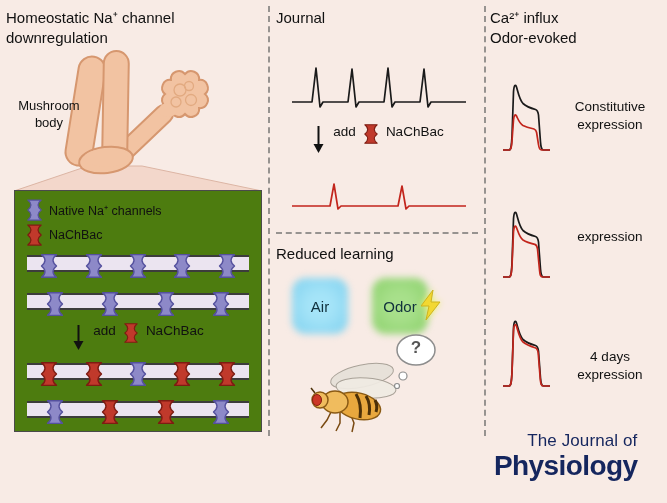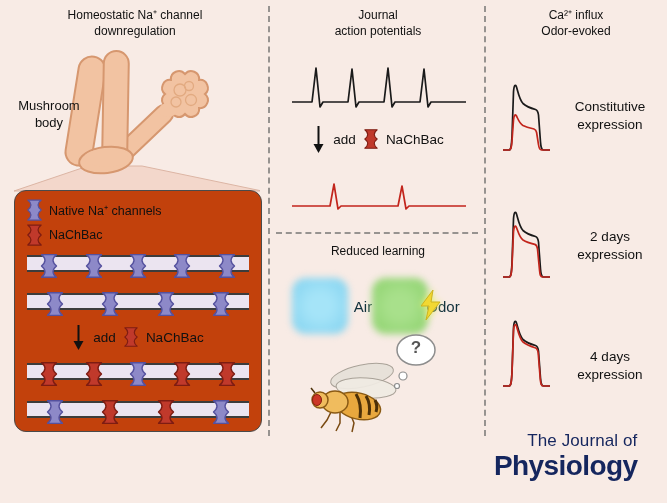--- a/index.html
+++ b/index.html
@@ -6,22 +6,21 @@
   #figure{
     position:relative;
     width:667px;height:503px;
     background:#f8ebe5;
     font-family:"Liberation Sans", sans-serif;
     color:#111;
     overflow:hidden;
   }
   .panel-title{
     position:absolute;
-    text-align:center;
-    font-size:12px;
+    font-size:15px;
     line-height:1.32;
     color:#111;
     font-weight:500;
   }
   .divider-v{
     position:absolute;
     top:6px;height:430px;width:0;
     border-left:2px dashed #979390;
   }
   .divider-h{
@@ -29,49 +28,49 @@
     height:0;
     border-top:2px dashed #979390;
   }
   
   .mushroom-label{
     position:absolute;left:12px;top:98px;width:74px;
     font-size:13px;text-align:center;line-height:1.3;
   }
   .zoom-box{
     position:absolute;left:14px;top:190px;width:246px;height:240px;
-    background:#c2410c;border:1.5px solid #4a4a4a;border-radius:12px;
+    background:#4d7c0f;border:1.5px solid #4a4a4a;border-radius:0;
   }
   .legend-row{
     position:absolute;left:12px;display:flex;align-items:center;gap:7px;
     font-size:12.5px;
   }
   .membrane{
     position:absolute;left:12px;width:222px;height:13px;
     background:#ebe4f0;
     border-top:2.5px solid #3c3c3c;border-bottom:2.5px solid #3c3c3c;
   }
   .channel{
     position:absolute;top:-4.5px;width:17px;height:26px;
     transform:translateX(-50%);
   }
   .add-row{
-    position:absolute;display:flex;align-items:center;gap:8px;
+    position:absolute;display:flex;align-items:flex-start;gap:8px;
     font-size:13.5px;
   }
   .channel-icon{display:inline-flex;align-items:center;}
   
   .fuzzy{
     position:absolute;width:56px;height:56px;border-radius:14px;
     filter:blur(3.5px);
   }
   .fuzzy-label{
     position:absolute;width:56px;height:56px;
     display:flex;align-items:center;justify-content:center;
-    font-size:15px;color:#10303c;font-weight:500;margin-left:43px;
+    font-size:15px;color:#10303c;font-weight:500;
   }
   .lightning{position:absolute;filter:drop-shadow(0 0 3px #e8f06e);}
   
   .trace-label{
     position:absolute;width:96px;
     font-size:13.5px;line-height:1.3;text-align:center;
   }
   .logo{
     position:absolute;left:494px;top:431px;color:#15265e;
   }
@@ -250,21 +249,20 @@
               <path d="M1,1 H17 C12,5 12,9 17,13 C12,17 12,21 17,25 H1 C6,21 6,17 1,13 C6,9 6,5 1,1 Z" fill="#8d89c8" stroke="#55519e" stroke-width="1.5" stroke-linejoin="round"></path>
             </svg>
           </div>
         </div>
     </div>
   </div>
 
   <div>
     <div class="panel-title" style="left:276px;top:8px;width:204px;">
       <div>Journal</div>
-      <div>action potentials</div>
     </div>
 
     <svg class="abs" style="left:290px;top:62px;" width="178" height="55" viewBox="0 0 178 55">
       <path d="M2,40 H22 L26,6 L30,45 L33,40 H58 L62,7 L66,45 L69,40 H94 L98,6 L102,45 L105,40 H130 L134,7 L138,45 L141,40 H176" fill="none" stroke="#1a1a1a" stroke-width="1.7" stroke-linejoin="round"></path>
     </svg>
 
     <div class="add-row" style="left:276px;top:124px;width:204px;justify-content:center;">
       <svg width="13" height="30" viewBox="0 0 13 30">
         <line x1="6.5" y1="2" x2="6.5" y2="22" stroke="#111" stroke-width="2"></line>
         <polygon points="6.5,29 1.5,20 11.5,20" fill="#111"></polygon>
@@ -341,21 +339,20 @@
     <div class="trace-label" style="left:562px;top:98px;">
       <div>Constitutive</div>
       <div>expression</div>
     </div>
 
     <svg class="abs" style="left:500px;top:203px;" width="62" height="78" viewBox="0 0 62 78">
       <path d="M3,74 H9 C11,74 11.5,70 12,60 L13.5,16 C14,8.5 15.5,8 16.5,11 C18,16 19.5,24 23,27.5 C27,31 32,32.5 35.5,33.5 C37.5,34.2 38,35.5 38.5,39 L40.5,66 C41,72 41.5,74 43.5,74 H50" fill="none" stroke="#1a1a1a" stroke-width="1.7"></path>
       <path d="M3,74 H9 C11,74 11.5,70.8 12,62.5 L13.5,29 C14,22.5 15.5,22 16.5,24.5 C18,28.5 19.5,34.5 23,37 C27,39.5 31.5,40.6 34.8,41.4 C36.6,41.9 37.1,43 37.5,46 L39.5,67 C40,72.3 40.5,74 42.5,74 H50" fill="none" stroke="#c2251c" stroke-width="1.7"></path>
     </svg>
     <div class="trace-label" style="left:562px;top:228px;">
-      <div>2 days</div>
       <div>expression</div>
     </div>
 
     <svg class="abs" style="left:500px;top:312px;" width="62" height="78" viewBox="0 0 62 78">
       <path d="M3,74 H9 C11,74 11.5,70 12,60 L13.5,16 C14,8.5 15.5,8 16.5,11 C18,16 19.5,24 23,27.5 C27,31 32,32.5 35.5,33.5 C37.5,34.2 38,35.5 38.5,39 L40.5,66 C41,72 41.5,74 43.5,74 H50" fill="none" stroke="#1a1a1a" stroke-width="1.7"></path>
       <path d="M3,74 H9 C11,74 11.5,70.2 12,60.8 L13.5,19 C14,12 15.5,11.5 16.5,14 C18,19 19.5,26.5 23,30 C27,33.3 32,34.8 35.2,35.8 C37.2,36.4 37.7,37.6 38.2,41 L40.2,66.5 C40.7,72 41.2,74 43.2,74 H50" fill="none" stroke="#c2251c" stroke-width="1.7"></path>
     </svg>
     <div class="trace-label" style="left:562px;top:348px;">
       <div>4 days</div>
       <div>expression</div>

